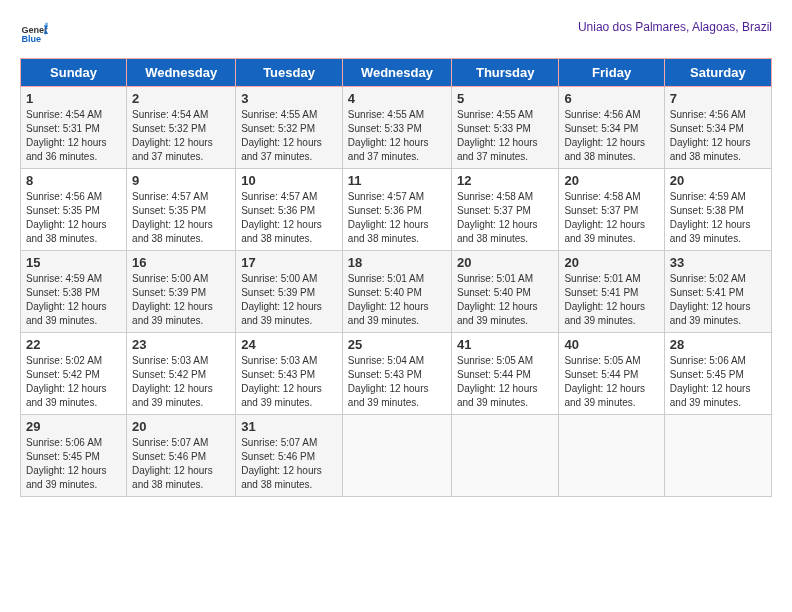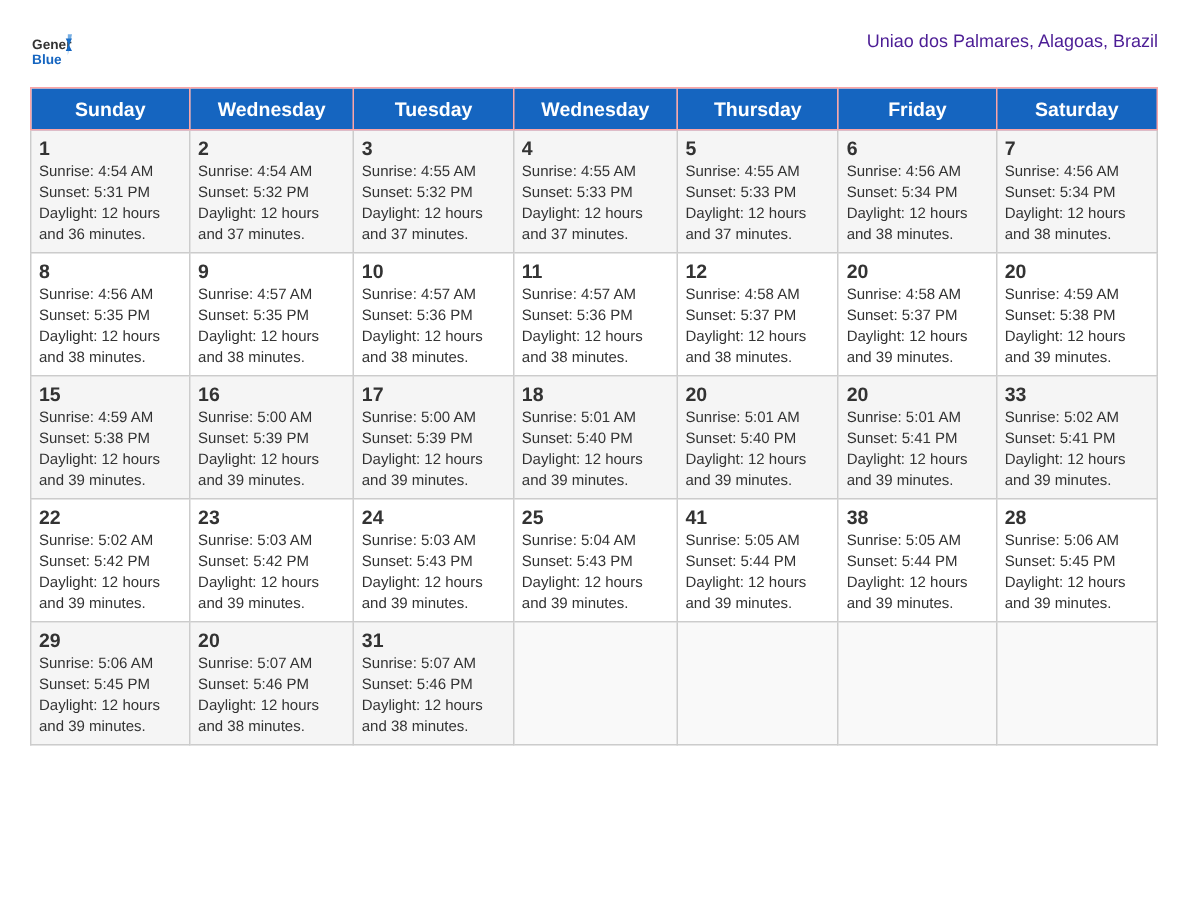--- a/index.html
+++ b/index.html
@@ -215,21 +215,21 @@
         </td>
         <td>
           <span class="day-num">25</span>
           <div class="day-info">Sunrise: 5:04 AM<br>Sunset: 5:43 PM<br>Daylight: 12 hours and 39 minutes.</div>
         </td>
         <td>
           <span class="day-num">41</span>
           <div class="day-info">Sunrise: 5:05 AM<br>Sunset: 5:44 PM<br>Daylight: 12 hours and 39 minutes.</div>
         </td>
         <td>
-          <span class="day-num">38</span>
+          <span class="day-num">40</span>
           <div class="day-info">Sunrise: 5:05 AM<br>Sunset: 5:44 PM<br>Daylight: 12 hours and 39 minutes.</div>
         </td>
         <td>
           <span class="day-num">28</span>
           <div class="day-info">Sunrise: 5:06 AM<br>Sunset: 5:45 PM<br>Daylight: 12 hours and 39 minutes.</div>
         </td>
       </tr>
       <tr>
         <td>
           <span class="day-num">29</span>

